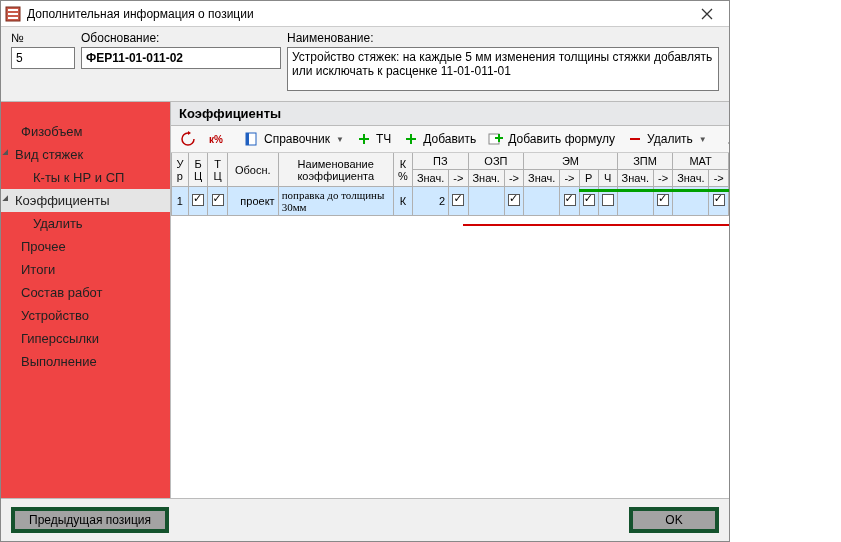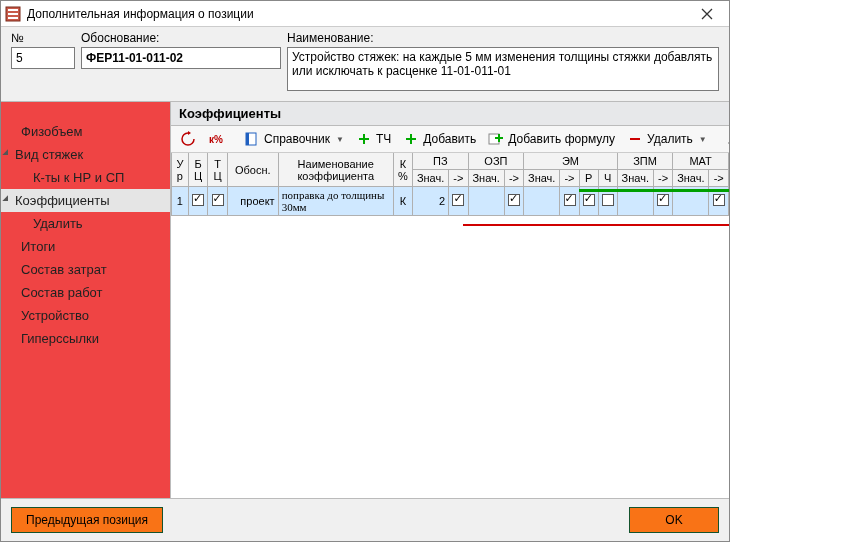--- a/index.html
+++ b/index.html
@@ -42,21 +42,21 @@
   .grid thead tr:first-child th { border-top: none; margin-left: 43px; }
   .grid td.lt { text-align: left; font-family: Liberation Serif, serif; }
   .grid td.rt { text-align: right; }
   .chk { width: 12px; height: 12px; border: 1px solid #555; display: inline-block; position: relative; background:#fff; }
   .chk.on::after { content: "✓"; position: absolute; top: -3px; left: 0px; font-size: 11px; color: #000; }
   .selrow td { background: #cfe8ff; }
   .green-bar { position: absolute; height: 3px; background: #00a000; }
   .red-bar { position: absolute; height: 2px; background: #d00000; }
 
   .footer { display: flex; gap: 10px; padding: 8px 10px; border-top: 1px solid #bbb; background: #f0f0f0; align-items: center; }
-  .btn { min-width: 90px; height: 26px; padding: 0 14px; border: 1px solid #14532d; background: #f97316; font-size: 12px; font-family: inherit; }
+  .btn { min-width: 90px; height: 26px; padding: 0 14px; border: 4px solid #14532d; background: #a3a3a3; font-size: 12px; font-family: inherit; }
   .spacer { flex: 1; }
 </style>
 </head>
 <body>
 
 <div class="window">
 
   <div class="titlebar">
     <span class="ticon">
       <svg viewBox="0 0 16 16">
@@ -93,25 +93,26 @@
     </div>
   </div>
 
   <div class="body">
     <div class="sidebar" id="sidebar">
         <div class="side-item ">Физобъем</div>
         <div class="side-item parent">Вид стяжек</div>
         <div class="side-item child">К-ты к НР и СП</div>
         <div class="side-item parent active">Коэффициенты</div>
         <div class="side-item child">Удалить</div>
+        <div class="side-item ">Прочее</div>
         <div class="side-item ">Итоги</div>
-        <div class="side-item ">Состав затрат</div>
         <div class="side-item ">Состав работ</div>
         <div class="side-item ">Устройство</div>
         <div class="side-item ">Гиперссылки</div>
+        <div class="side-item ">Выполнение</div>
       </div>
 
     <div class="main">
       <div class="main-title">Коэффициенты</div>
 
       <div class="toolbar">
         <div class="tbtn">
             <span class="ticon-sm"><svg viewBox="0 0 16 16">
                 <path d="M8 2 a6 6 0 1 0 6 6" fill="none" stroke="#b00" stroke-width="1.5"></path>
                 <path d="M8 0 L8 4 L11 2 Z" fill="#b00"></path>

